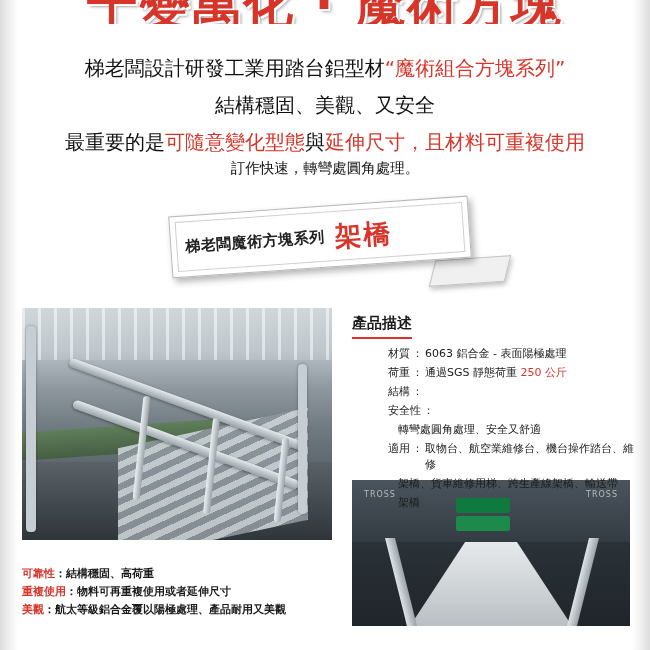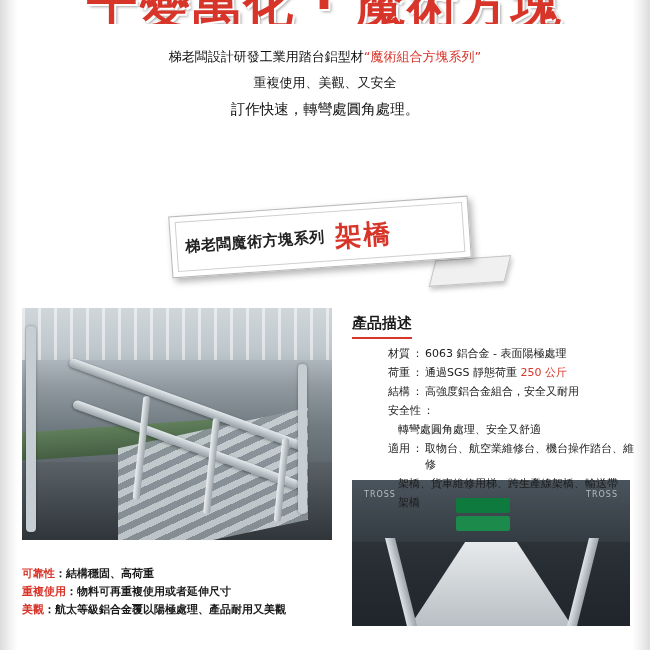--- a/index.html
+++ b/index.html
@@ -54,21 +54,21 @@
     left: 0;
     width: 650px;
     text-align: center;
     color: #111;
     font-size: 14.5px;
     line-height: 26px;
   }
   .intro .line { display: block; white-space: nowrap; }
   .intro .red { color: #d8352a; }
   .intro .quote { color: #d8352a; }
-  .intro .big { font-size: 13px; }
+  .intro .big { font-size: 20px; margin-top: 11px; }
 
   
   .ribbon-wrap {
     position: absolute;
     top: 206px;
     left: 170px;
     width: 320px;
     height: 80px;
   }
   .ribbon {
@@ -244,21 +244,24 @@
 
   <div class="rail left"></div>
   <div class="rail right"></div>
 
   <div class="headline">千變萬化 · 魔術方塊</div>
 
   <div class="intro">
     <span class="line big">
       <span>梯老闆設計研發工業用踏台鋁型材</span><span class="quote">“魔術組合方塊系列”</span>
     </span>
-    <span class="line big">重複使用、美觀、又安全</span>
+    <span class="line big">結構穩固、美觀、又安全</span>
+    <span class="line big">
+      <span>最重要的是</span><span class="red">可隨意變化型態</span><span>與</span><span class="red">延伸尺寸</span><span class="red">，且材料可重複使用</span>
+    </span>
     <span class="line">訂作快速，轉彎處圓角處理。</span>
   </div>
 
   <div class="ribbon-wrap">
     <div class="ribbon-tail"></div>
     <div class="ribbon">
       <div class="ribbon-inner">
         <span class="ribbon-title">梯老闆魔術方塊系列</span>
         <span class="ribbon-sub">架橋</span>
       </div>
@@ -303,21 +306,20 @@
 
     <div class="desc-line">
       <span class="desc-key">荷重</span>
       <span class="desc-sep">：</span>
       <span class="desc-val"><span>通過SGS 靜態荷重 </span><span class="hl">250 公斤</span></span>
     </div>
 
     <div class="desc-line">
       <span class="desc-key">結構</span>
       <span class="desc-sep">：</span>
-      <span class="desc-val">高強度鋁合金組合，安全又耐用</span>
     </div>
 
     <div class="desc-line">
       <span class="desc-key">安全性</span>
       <span class="desc-sep">：</span>
     </div>
     <div class="desc-cont">轉彎處圓角處理、安全又舒適</div>
 
     <div class="desc-line">
       <span class="desc-key">適用</span>

